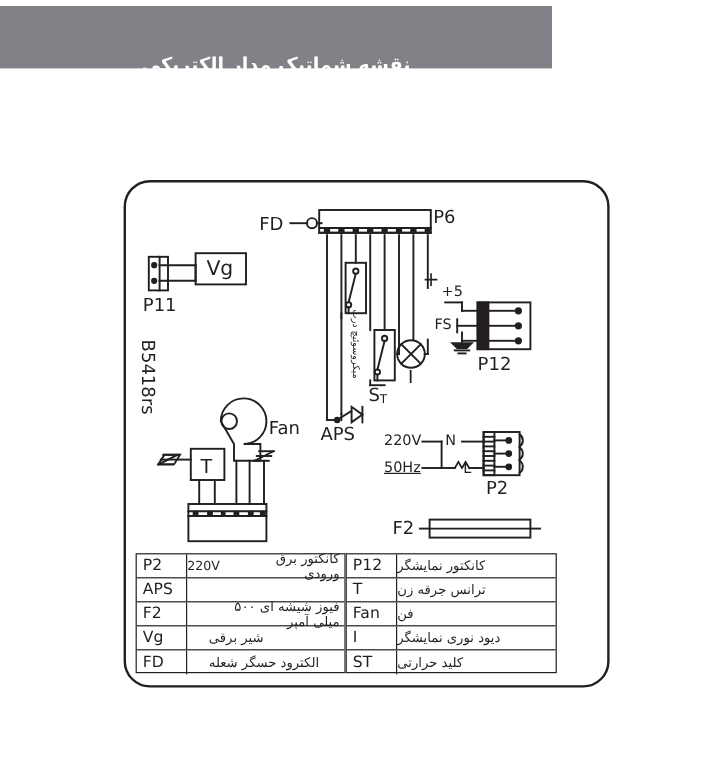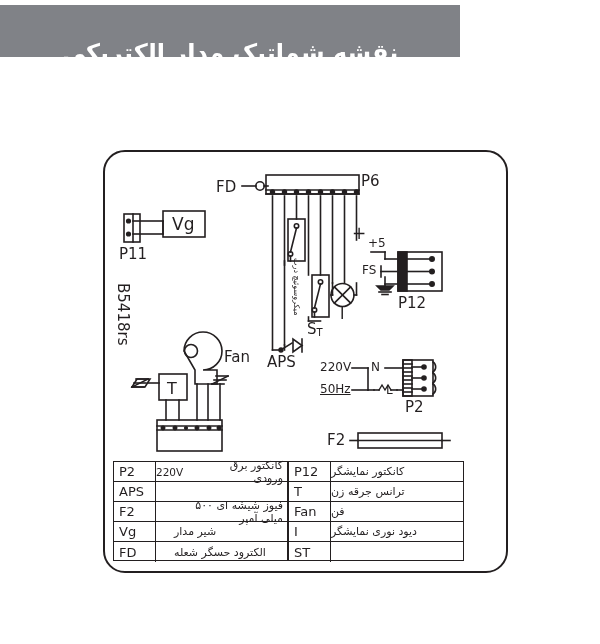--- a/index.html
+++ b/index.html
@@ -9,21 +9,21 @@
     font-family:"DejaVu Sans","Liberation Sans",sans-serif;
     overflow:hidden;
     position:relative;
   }
   #banner{
     position:absolute;left:0;top:5px;width:460px;height:52px;
     background:#808287;
     display:flex;align-items:center;justify-content:center;
   }
   #banner-title{
-    color:#ffffff;font-size:24px;font-weight:bold;
+    color:#ffffff;font-size:16px;font-weight:bold;
     direction:rtl;unicode-bidi:bidi-override;
     letter-spacing:0px;
     margin-top:44px;
   }
   #diagram-card{
     position:absolute;left:103px;top:150px;width:405px;height:423px;
     border:2px solid #231f20;border-radius:22px;background:#fff;
     box-sizing:border-box;
   }
   .svgwrap{position:absolute;left:0;top:0;width:600px;height:644px;pointer-events:none;}
@@ -289,21 +289,21 @@
   <div class="lrow">
     <div class="lcode">F2</div>
     <div class="ldesc">
       <span>فیوز شیشه ای ۵۰۰ میلی آمپر</span>
       <span class="lvolt"></span>
     </div>
   </div>
   <div class="lrow">
     <div class="lcode">Vg</div>
     <div class="ldesc">
-      <span>شیر مدار</span>
+      <span>شیر برقی</span>
       <span class="lvolt"></span>
     </div>
   </div>
   <div class="lrow">
     <div class="lcode">FD</div>
     <div class="ldesc">
       <span>الکترود حسگر شعله</span>
       <span class="lvolt"></span>
     </div>
   </div>
@@ -329,14 +329,17 @@
     </div>
   </div>
   <div class="lrow">
     <div class="lcode">I</div>
     <div class="ldesc">
       <span>دیود نوری نمایشگر</span>
     </div>
   </div>
   <div class="lrow">
     <div class="lcode">ST</div>
+    <div class="ldesc">
+      <span>کلید حرارتی</span>
+    </div>
   </div>
 </div>
 
 </body></html>

